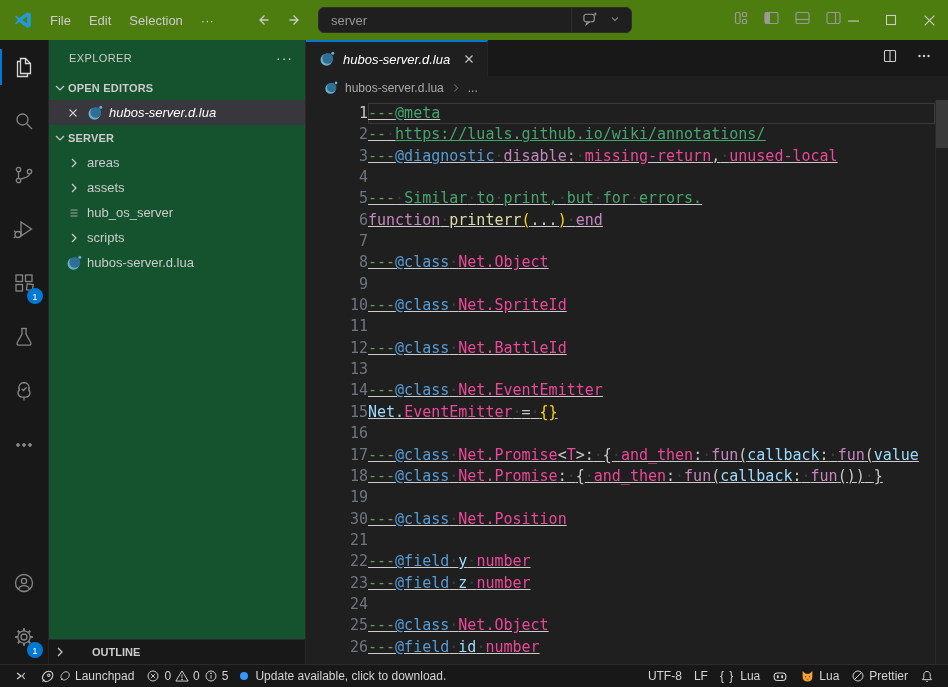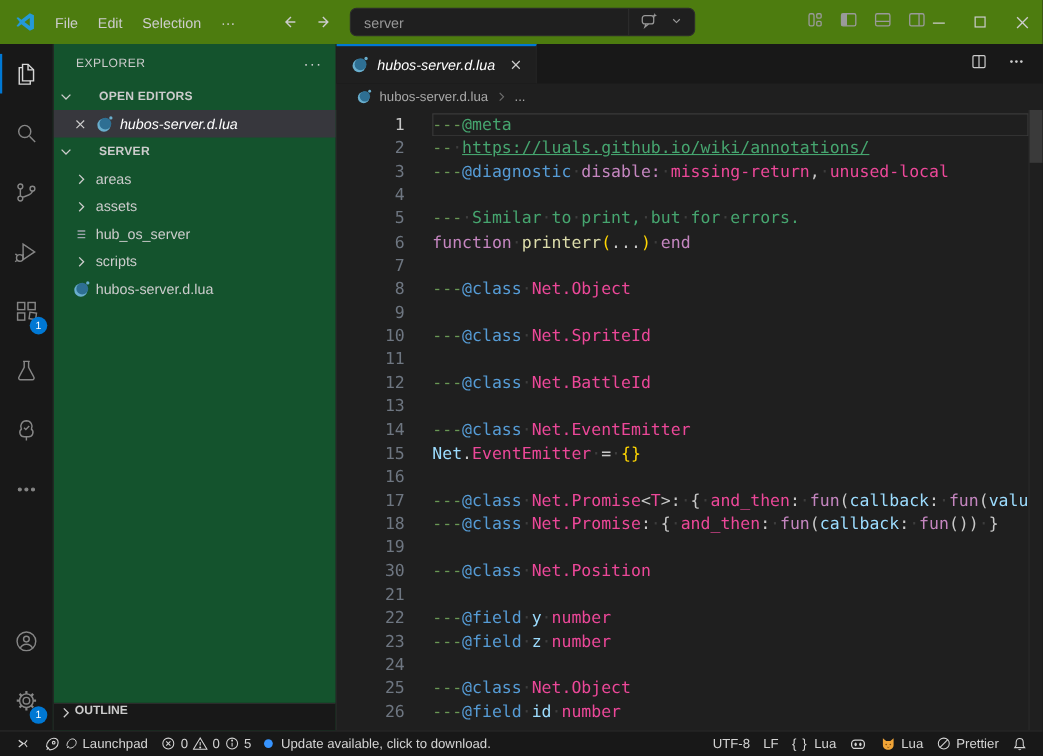--- a/index.html
+++ b/index.html
@@ -37,47 +37,47 @@
   .icon-cell.active svg { stroke:#d7d7d7; }
   .icon-cell.active::before { content:""; position:absolute; left:0; top:9px; bottom:9px; width:2px; background:#0078d4; }
   .ab-badge { position:absolute; right:5px; bottom:6px; min-width:16px; height:16px; border-radius:8px;
     background:#0078d4; color:#ffffff; font-size:9.5px; display:flex; align-items:center; justify-content:center; }
   .ab-spacer { flex:1; }
 
   
   .sidebar { width:257px; flex:none; background:#14532d; border-left:1px solid #242424; position:relative; display:flex; flex-direction:column; }
   .sidebar-header { height:35px; flex:none; display:flex; align-items:center; padding:0 12px 0 20px; font-size:11px; color:#cccccc; letter-spacing:.4px; }
   .sidebar-more { margin-left:auto; color:#cccccc; font-size:14px; letter-spacing:1px; }
-  .section-header { height:25px; display:flex; align-items:center; font-size:11px; font-weight:bold; color:#cccccc; padding-left:3px; letter-spacing:.2px;gap:22px; }
+  .section-header { height:25px; display:flex; align-items:center; font-size:11px; font-weight:bold; color:#cccccc; padding-left:3px; letter-spacing:.2px; }
   .section-header svg { flex:none; }
   .oe-row { height:25px; display:flex; align-items:center; gap:5px; padding-left:16px; font-size:13px; }
   .oe-row.selected { background:#37373d; color:#ffffff; }
   .oe-close { display:flex; width:16px; }
   .oe-label.preview { font-style: italic; }
   .file-icon, .tree-icon { width:18px; display:flex; justify-content:center; flex:none; }
   .tree-row { height:25px; display:flex; align-items:center; gap:4px; padding-left:16px; font-size:13px; color:#cccccc; }
   .outline { position:absolute; left:0; right:0; bottom:0; height:25px; border-top:1px solid #2b2b2b;
-    display:flex; align-items:flex-start; font-size:11px; font-weight:bold; color:#cccccc; padding-left:3px; background:#181818; }
+    display:flex; align-items:center; font-size:11px; font-weight:bold; color:#cccccc; padding-left:3px; background:#181818;gap:24px; }
 
   
   .editor { flex:1; min-width:0; background:#1f1f1f; border-left:1px solid #2b2b2b; display:flex; flex-direction:column; }
   .tabbar { height:36px; flex:none; background:#181818; display:flex; }
   .tab { background:#1f1f1f; border-top:2px solid #0078d4; border-right:1px solid #252525;
     display:flex; align-items:center; gap:7px; padding:0 10px 0 12px; font-size:13px; color:#ffffff; }
   .tab-label { font-style:italic; }
   .tab-close { display:flex; margin-left:4px; }
   .tab-actions { margin-left:auto; display:flex; align-items:center; gap:18px; padding-right:16px; }
   .breadcrumb { height:24px; flex:none; display:flex; align-items:center; gap:5px; padding-left:16px; font-size:12px; color:#a9a9a9; background:#1f1f1f; }
   .bc-sep { color:#6e6e6e; display:flex; }
 
   .codewrap { flex:1; position:relative; overflow:hidden; padding-top:3px;
     font-family:"DejaVu Sans Mono", monospace; font-size:15px; line-height:21.35px; }
   .line { display:flex; height:21.35px; white-space:pre; }
   .ln { width:62px; flex:none; text-align:right; color:#6e7681; }
-  .lc { flex:1; margin-left:25px; margin-right:13px; overflow:hidden; color:#cccccc; }
+  .lc { flex:1; margin-right:13px; overflow:hidden; color:#cccccc;text-decoration:underline; }
   .line.cur .ln { color:#c6c6c6; }
   .line.cur .lc { box-shadow: inset 0 0 0 1px #3a3a3a; }
   .ws { color:#3d3d3d; }
   .tk-c  { color:#6a9955; }
   .tk-g  { color:#46a56f; }
   .tk-gu { color:#46a56f; text-decoration:underline; }
   .tk-b  { color:#569cd6; }
   .tk-t  { color:#ec4899; }
   .tk-m  { color:#c586c0; }
   .tk-y  { color:#dcdcaa; }

